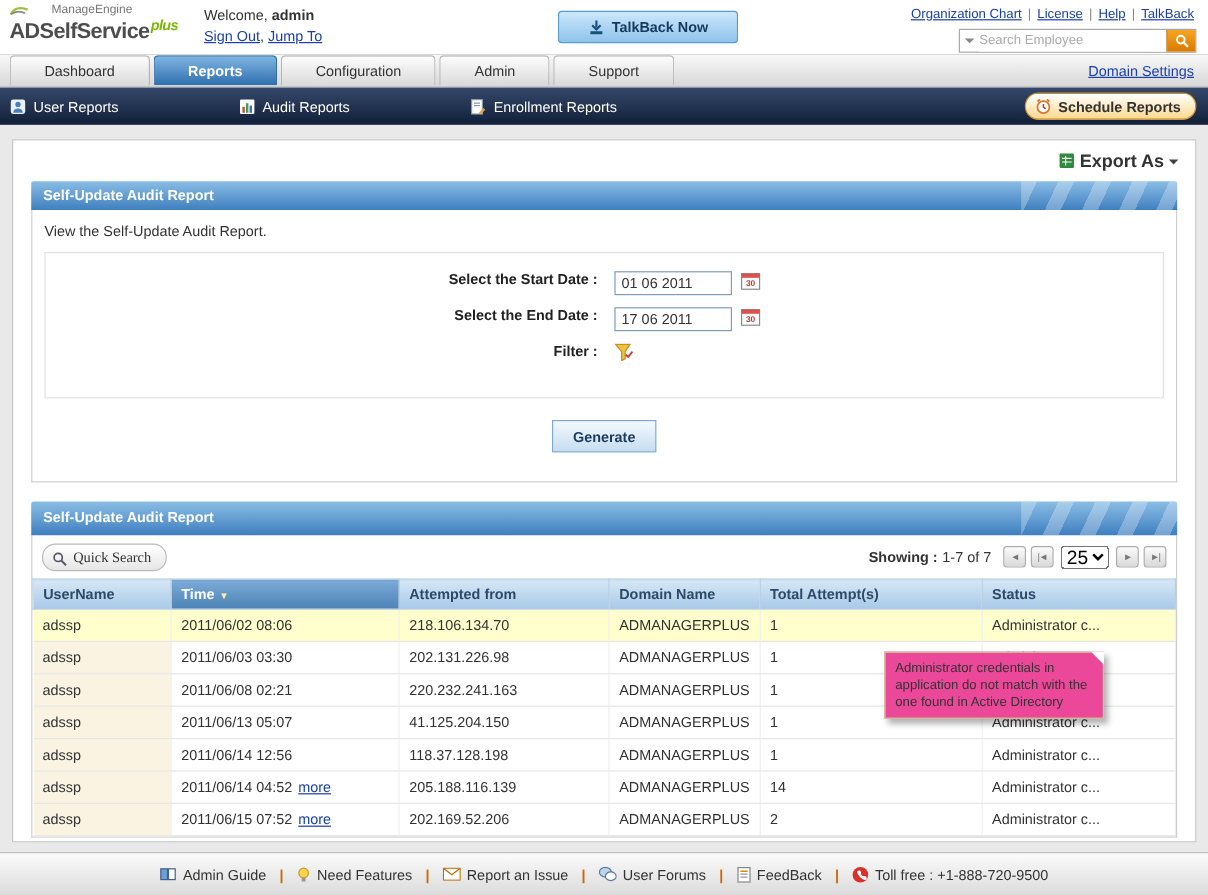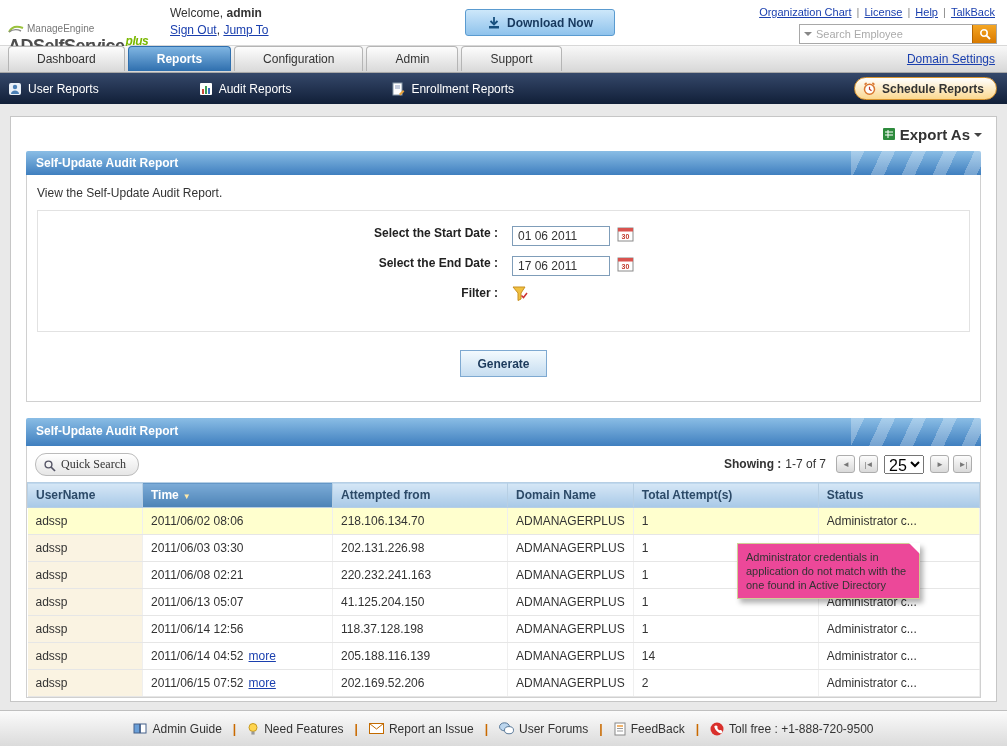--- a/index.html
+++ b/index.html
@@ -6,21 +6,21 @@
   body {
     width: 1007px; height: 746px; position: relative; overflow: hidden;
     font-family: "Liberation Sans", sans-serif; font-size: 12px; color: #333;
     background: #fff;
   }
   a { color: #1a3fae; text-decoration: underline; cursor: pointer; }
 
   
   .topbar { height: 46px; background: #fff; position: relative; border-bottom: 1px solid #d8d8d8; }
   .logo { position: absolute; left: 8px; top: 3px; }
-  .logo-top { font-size: 10px; color: #777; display: flex; align-items: center; gap: 3px; margin-top: 20px; }
+  .logo-top { font-size: 10px; color: #777; display: flex; align-items: center; gap: 19px; }
   .logo-main { font-size: 18px; font-weight: bold; color: #4d4d4d; letter-spacing: -0.5px; }
   .logo-plus { color: #7ab800; font-size: 12px; font-style: italic; font-weight: bold; vertical-align: super; margin-left: 1px; }
   .welcome { position: absolute; left: 170px; top: 5px; font-size: 12px; line-height: 17px; }
   .download-btn {
     position: absolute; left: 465px; top: 9px; width: 150px; height: 27px;
     display: flex; align-items: center; justify-content: center; gap: 6px;
     background: linear-gradient(#cde7fa, #8fc3ec); border: 1px solid #5a9bd0; border-radius: 3px;
     font-weight: bold; color: #17395e; font-size: 12px; cursor: pointer;
   }
   .top-links { position: absolute; right: 10px; top: 6px; font-size: 11px; color: #888; }
@@ -168,21 +168,21 @@
   </div>
 
   <div class="download-btn">
     <span>
       <svg width="14" height="14" viewBox="0 0 14 14">
           <path d="M7 1v6" stroke="#17507e" stroke-width="1.8"></path>
           <path d="M3.5 5l3.5 3.5L10.5 5" fill="none" stroke="#17507e" stroke-width="1.8"></path>
           <path d="M2 10h10v2.5H2z" fill="#17507e"></path>
         </svg>
     </span>
-    <span>Download Now</span>
+    <span>TalkBack Now</span>
   </div>
 
   <div class="top-links">
     <a>Organization Chart</a> |
     <a>License</a> |
     <a>Help</a> |
     <a>TalkBack</a>
   </div>
 
   <div class="searchbox">

